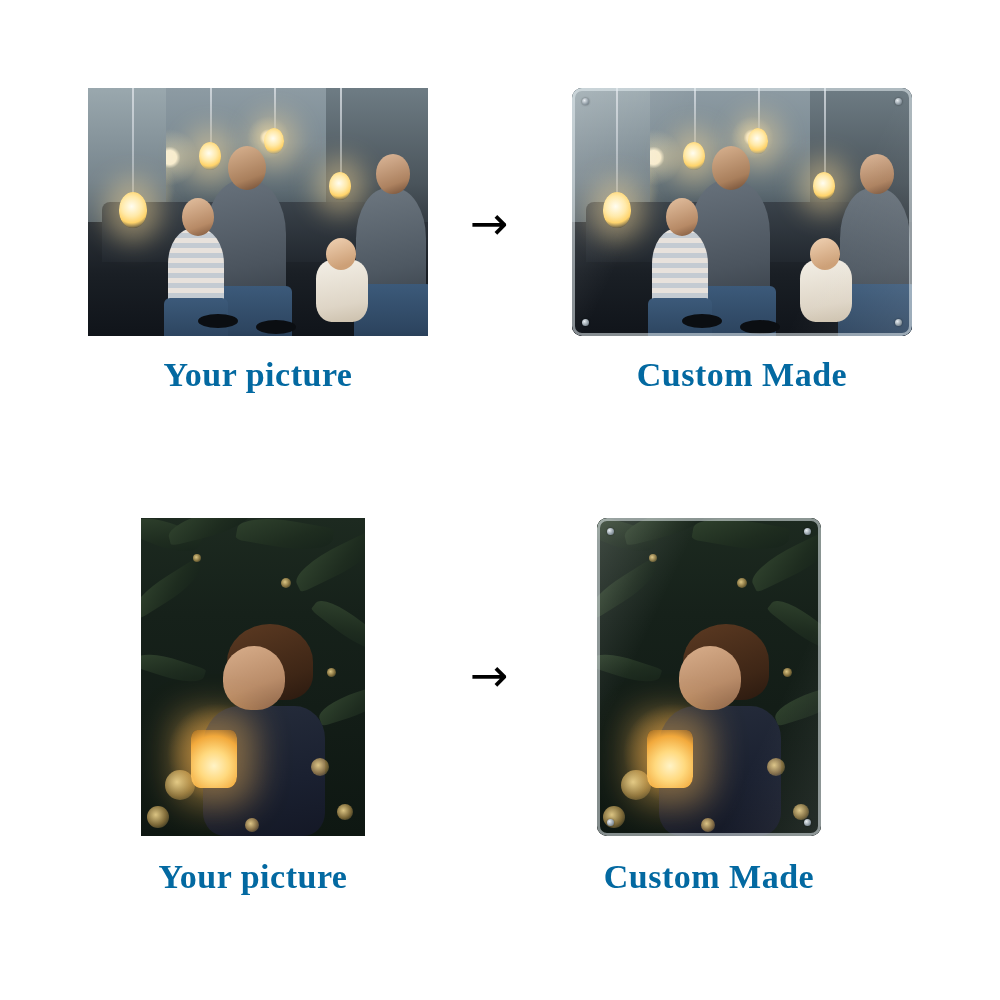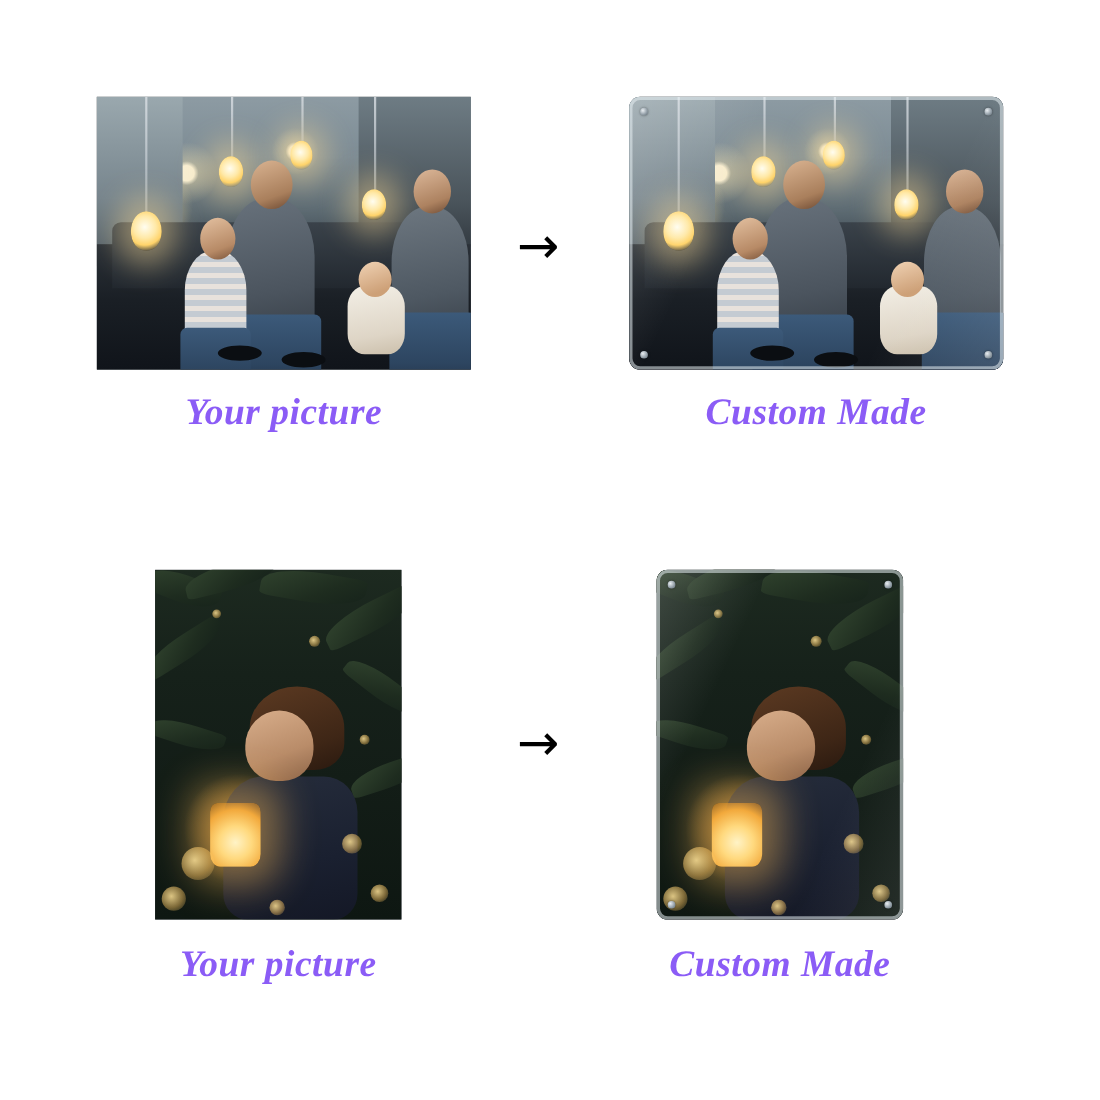--- a/index.html
+++ b/index.html
@@ -31,22 +31,21 @@
     overflow: hidden;
     background: #2a3136;
   }
 
   .caption {
     position: absolute;
     width: 100%;
     text-align: center;
     font-family: "Liberation Serif", serif;
     font-weight: bold;
-    font-style: italic;
-    color: #8b5cf6;
+    color: #0369a1;
     letter-spacing: 0.5px;
     white-space: nowrap;
   }
 
   .arrow {
     position: absolute;
     font-family: "DejaVu Sans", sans-serif;
     color: #000000;
     line-height: 1;
     font-weight: 400;

